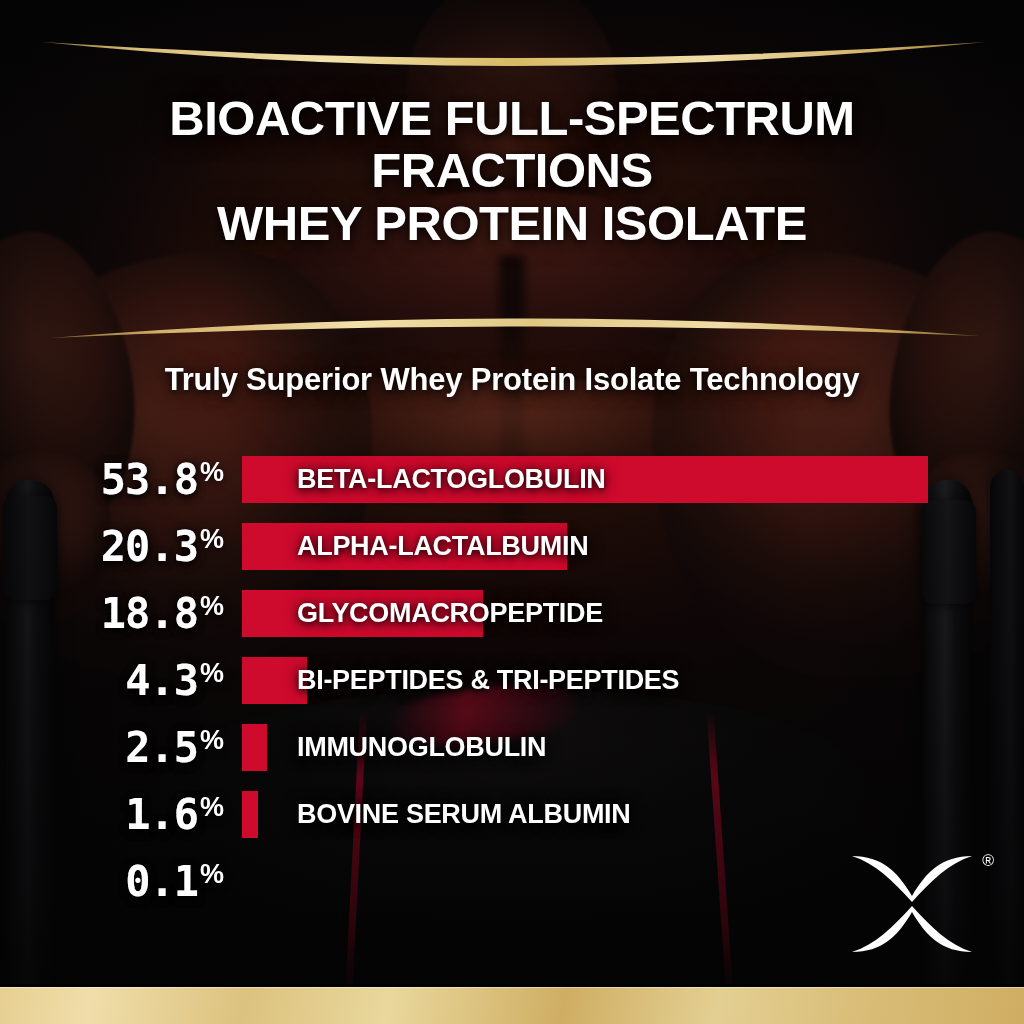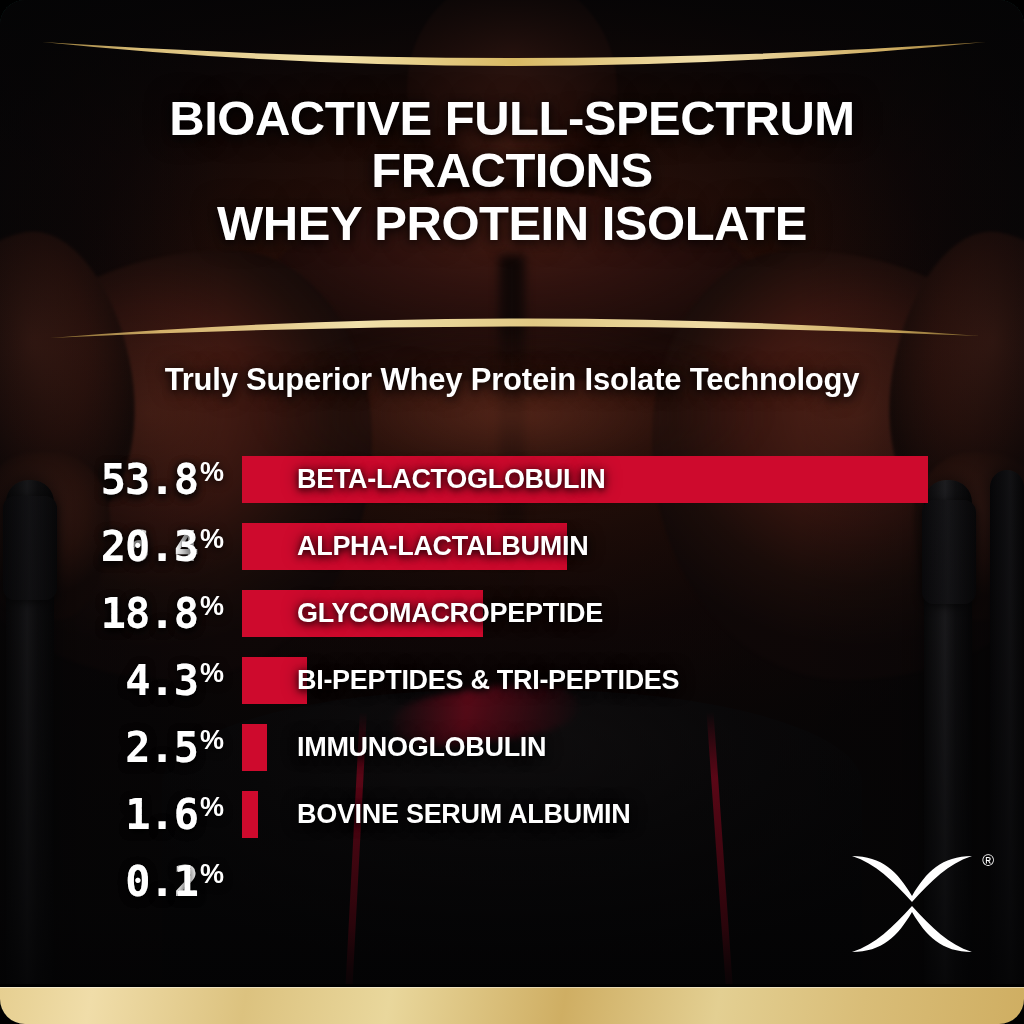--- a/index.html
+++ b/index.html
@@ -9,21 +9,20 @@
     background:#000;
     font-family:"Liberation Sans", sans-serif;
     overflow:hidden;
   }
 
   #stage{
     position:relative;
     width:1024px; height:1024px;
     background:#0f766e;
     overflow:hidden;
-    border-radius:25px;
   }
 
   
   .photo{ position:absolute; inset:0; overflow:hidden; }
 
   
   .bg-base{
     position:absolute; inset:0;
     background:
       radial-gradient(ellipse 62% 48% at 50% 30%, #4a2018 0%, #2a1009 42%, #140807 68%, #0a0606 100%),
@@ -372,21 +371,21 @@
           <span class="num" data-d="53.8">53.8</span>
           <span class="sym">%</span>
         </div>
         <div class="barwrap">
           <div class="bar" style="width: 686px; background: rgb(206, 10, 45);"></div>
           <div class="blabel">BETA-LACTOGLOBULIN</div>
         </div>
       </div>
       <div class="row">
         <div class="pct">
-          <span class="num" data-d="20.3">26.4</span>
+          <span class="num" data-d="20.3">20.3</span>
           <span class="sym">%</span>
         </div>
         <div class="barwrap">
           <div class="bar" style="width: 325px; background: rgb(206, 10, 45);"></div>
           <div class="blabel">ALPHA-LACTALBUMIN</div>
         </div>
       </div>
       <div class="row">
         <div class="pct">
           <span class="num" data-d="18.8">18.8</span>
@@ -422,21 +421,21 @@
           <span class="num" data-d="1.6">1.6</span>
           <span class="sym">%</span>
         </div>
         <div class="barwrap">
           <div class="bar" style="width: 16px; background: rgb(206, 10, 45);"></div>
           <div class="blabel">BOVINE SERUM ALBUMIN</div>
         </div>
       </div>
       <div class="row">
         <div class="pct">
-          <span class="num" data-d="0.1">0.2</span>
+          <span class="num" data-d="0.1">0.1</span>
           <span class="sym">%</span>
         </div>
       </div>
     </div>
 
   <div class="logo">
     <svg viewBox="0 0 128 108" width="128" height="108">
       <path d="M 4,6 C 34,6 50,22 64,46 C 78,22 94,6 124,6 C 100,14 84,30 64,52 C 44,30 28,14 4,6 Z" fill="#ffffff"></path>
       <path d="M 4,102 C 34,102 50,86 64,62 C 78,86 94,102 124,102 C 100,94 84,78 64,56 C 44,78 28,94 4,102 Z" fill="#ffffff"></path>
     </svg>

